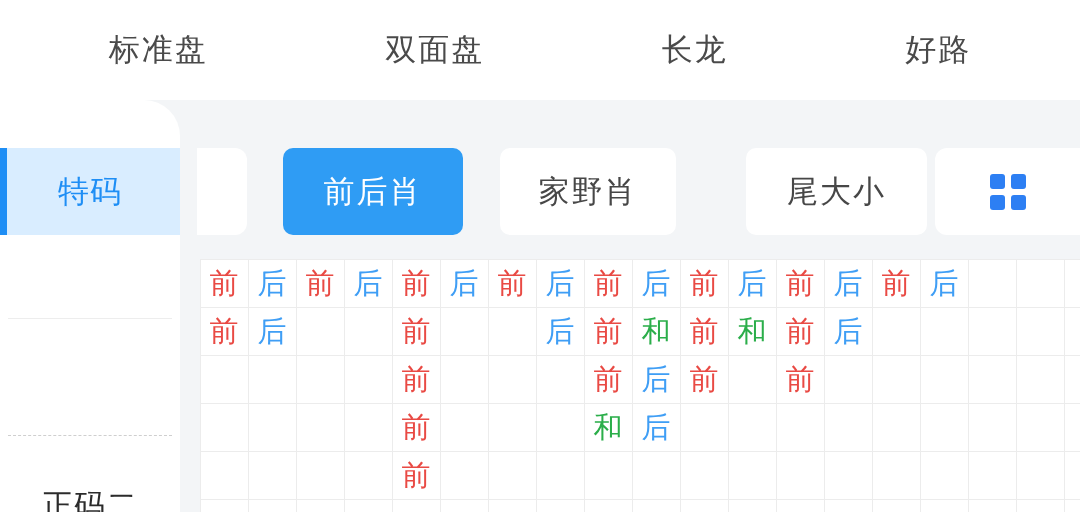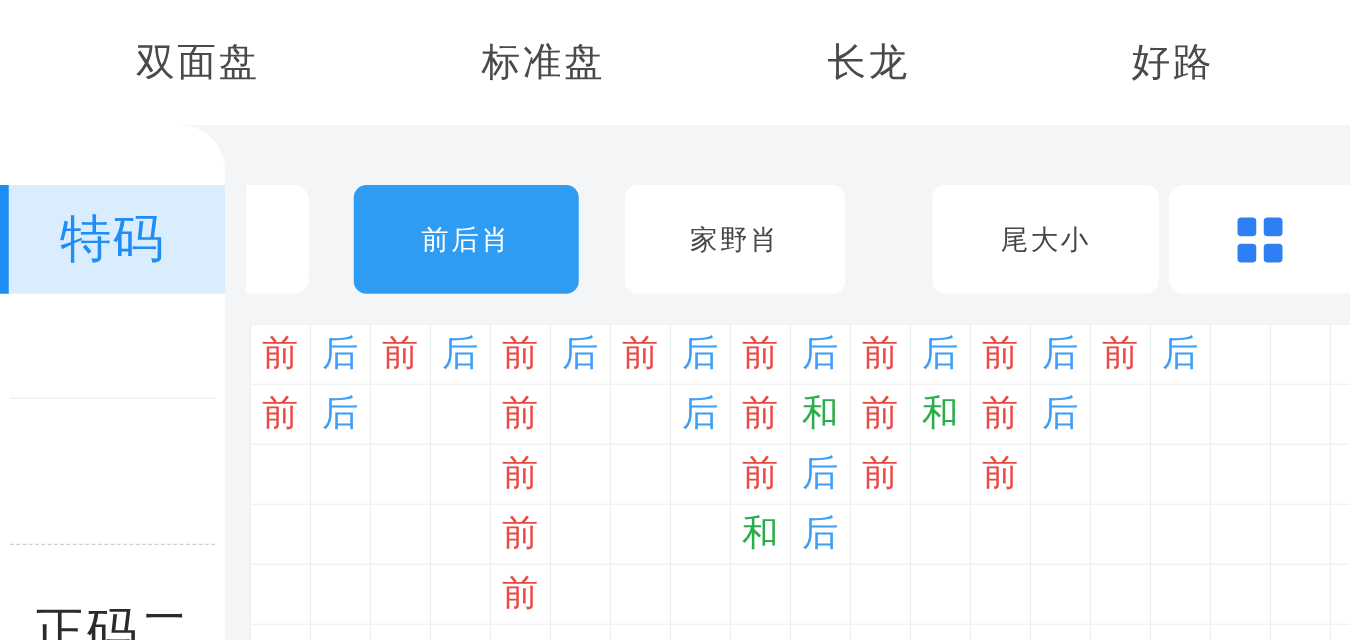--- a/index.html
+++ b/index.html
@@ -17,32 +17,32 @@
                        height:5px; background:#1b1b1b; border-radius:3px; }
 
   
   .content { position:absolute; top:100px; left:0; width:1080px; height:412px; background:#f3f5f7; }
 
   
   .sidebar { position:absolute; top:0; left:0; width:180px; height:412px; background:#fff;
              border-top-right-radius:36px; overflow:hidden; }
   .side-item { position:absolute; left:0; width:180px; height:87px; display:flex;
                align-items:center; justify-content:center; cursor:pointer; }
-  .side-item span { font-size:41px; color:#2b2b2b; letter-spacing:1px; }
+  .side-item span { font-size:31px; color:#2b2b2b; letter-spacing:1px; }
   .side-item.active { background:var(--sidebar-active-bg,#d9edff); }
   .side-item.active span { color:var(--sidebar-active-text,#1e8ef5); }
   .side-item.active::before { content:""; position:absolute; left:0; top:0; bottom:0; width:7px;
                               background:var(--sidebar-active-text,#1e8ef5); }
   .divider { position:absolute; left:8px; right:8px; border-top:1px solid #ededed; }
   .divider.dashed { border-top:1px dashed #cfcfcf; }
 
   
   .fbtn { position:absolute; top:48px; height:87px; background:#fff; border-radius:10px;
           display:flex; align-items:center; justify-content:center; cursor:pointer; }
-  .fbtn span { font-size:22px; color:#474747; letter-spacing:2px; }
+  .fbtn span { font-size:31px; color:#474747; letter-spacing:2px; }
   .fbtn.active { background:var(--accent-blue,#2f9cf4); }
   .fbtn.active span { color:#fff; }
   .fbtn.fragment { left:197px; width:50px; border-radius:0 12px 12px 0; }
   .icon-card { position:absolute; top:48px; left:935px; width:145px; height:87px; background:#fff;
                border-radius:12px 0 0 12px; display:flex; align-items:center; justify-content:center;
                cursor:pointer; }
   .grid-icon { display:grid; grid-template-columns:15px 15px; grid-auto-rows:15px; gap:6px; }
   .grid-icon i { display:block; width:15px; height:15px; border-radius:3px;
                  background:var(--icon-blue,#2d7ff3); }
 
@@ -58,24 +58,24 @@
   .rm-cell { width:48px; height:48px; display:flex; align-items:center; justify-content:center;
              font-size:29px; line-height:48px; }
 </style>
 </head>
 <body>
 
 <div class="page">
 
   <nav class="topnav">
     <div class="tab">
+      <span>标准盘</span>
+    </div>
+    <div class="tab">
       <span>双面盘</span>
-    </div>
-    <div class="tab">
-      <span>标准盘</span>
     </div>
     <div class="tab">
       <span>长龙</span>
     </div>
     <div class="tab">
       <span>好路</span>
     </div>
   </nav>
 
   <div class="content">

